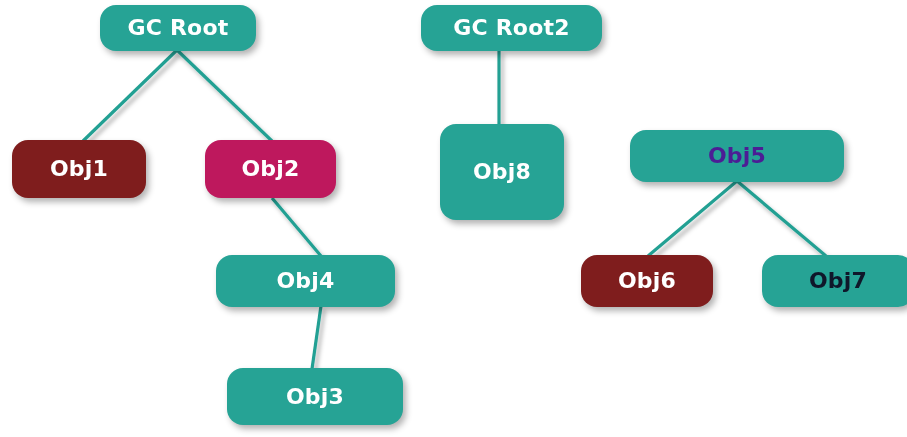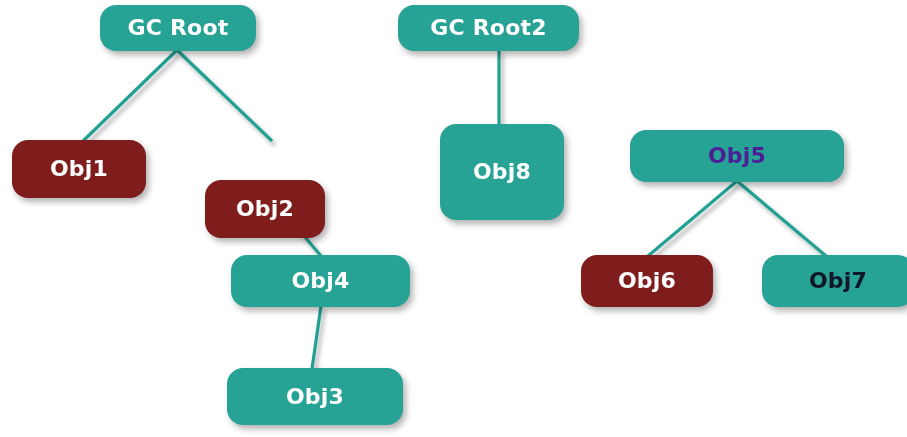--- a/index.html
+++ b/index.html
@@ -76,36 +76,36 @@
         <line x1="737" y1="181" x2="826" y2="256" stroke="#23a093" stroke-width="3.2" stroke-linecap="butt"></line>
       </g>
 
     <line id="divider-line" filter="url(#lineShadow)" x1="0" y1="79" x2="907" y2="79" stroke="#1fa295" stroke-width="4"></line>
   </svg>
 
   <div id="nodes-layer">
       <div class="node" style="left: 100px; top: 5px; width: 156px; height: 46px; background: rgb(38, 163, 149); color: rgb(255, 255, 255);">
         <span class="node-label">GC Root</span>
       </div>
-      <div class="node" style="left: 398px; top: 5px; width: 181px; height: 46px; background: rgb(38, 163, 149); color: rgb(255, 255, 255);">
+      <div class="node" style="left: 421px; top: 5px; width: 181px; height: 46px; background: rgb(38, 163, 149); color: rgb(255, 255, 255);">
         <span class="node-label">GC Root2</span>
       </div>
       <div class="node" style="left: 12px; top: 140px; width: 134px; height: 58px; background: #7f1d1d; color: rgb(255, 255, 255);">
         <span class="node-label">Obj1</span>
       </div>
-      <div class="node" style="left: 205px; top: 140px; width: 120px; height: 58px; background: #7f1d1d; color: rgb(255, 255, 255); margin-top: 40px;">
+      <div class="node" style="left: 205px; top: 140px; width: 131px; height: 58px; background: #be185d; color: rgb(255, 255, 255);">
         <span class="node-label">Obj2</span>
       </div>
       <div class="node tall" style="left: 440px; top: 124px; width: 124px; height: 96px; background: rgb(38, 163, 149); color: rgb(255, 255, 255);">
         <span class="node-label">Obj8</span>
       </div>
       <div class="node" style="left: 630px; top: 130px; width: 214px; height: 52px; background: rgb(38, 163, 149); color: #4c1d95;">
         <span class="node-label">Obj5</span>
       </div>
-      <div class="node" style="left: 231px; top: 255px; width: 179px; height: 52px; background: rgb(38, 163, 149); color: rgb(255, 255, 255);">
+      <div class="node" style="left: 216px; top: 255px; width: 179px; height: 52px; background: rgb(38, 163, 149); color: rgb(255, 255, 255);">
         <span class="node-label">Obj4</span>
       </div>
       <div class="node" style="left: 581px; top: 255px; width: 132px; height: 52px; background: #7f1d1d; color: rgb(255, 255, 255);">
         <span class="node-label">Obj6</span>
       </div>
       <div class="node" style="left: 762px; top: 255px; width: 152px; height: 52px; background: rgb(38, 163, 149); color: #0f172a;">
         <span class="node-label">Obj7</span>
       </div>
       <div class="node" style="left: 227px; top: 368px; width: 176px; height: 57px; background: rgb(38, 163, 149); color: rgb(255, 255, 255);">
         <span class="node-label">Obj3</span>

